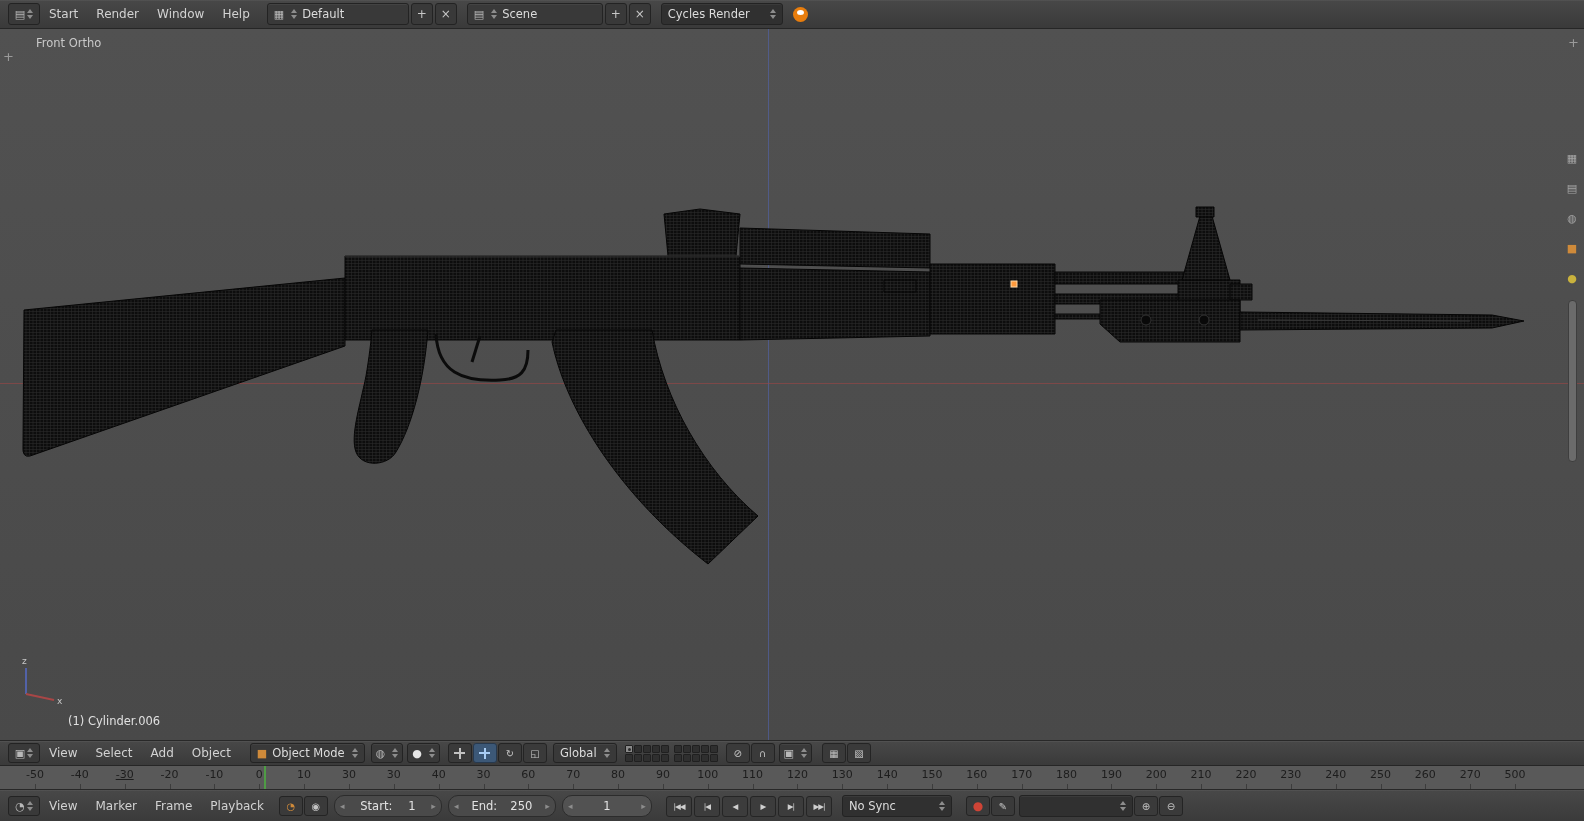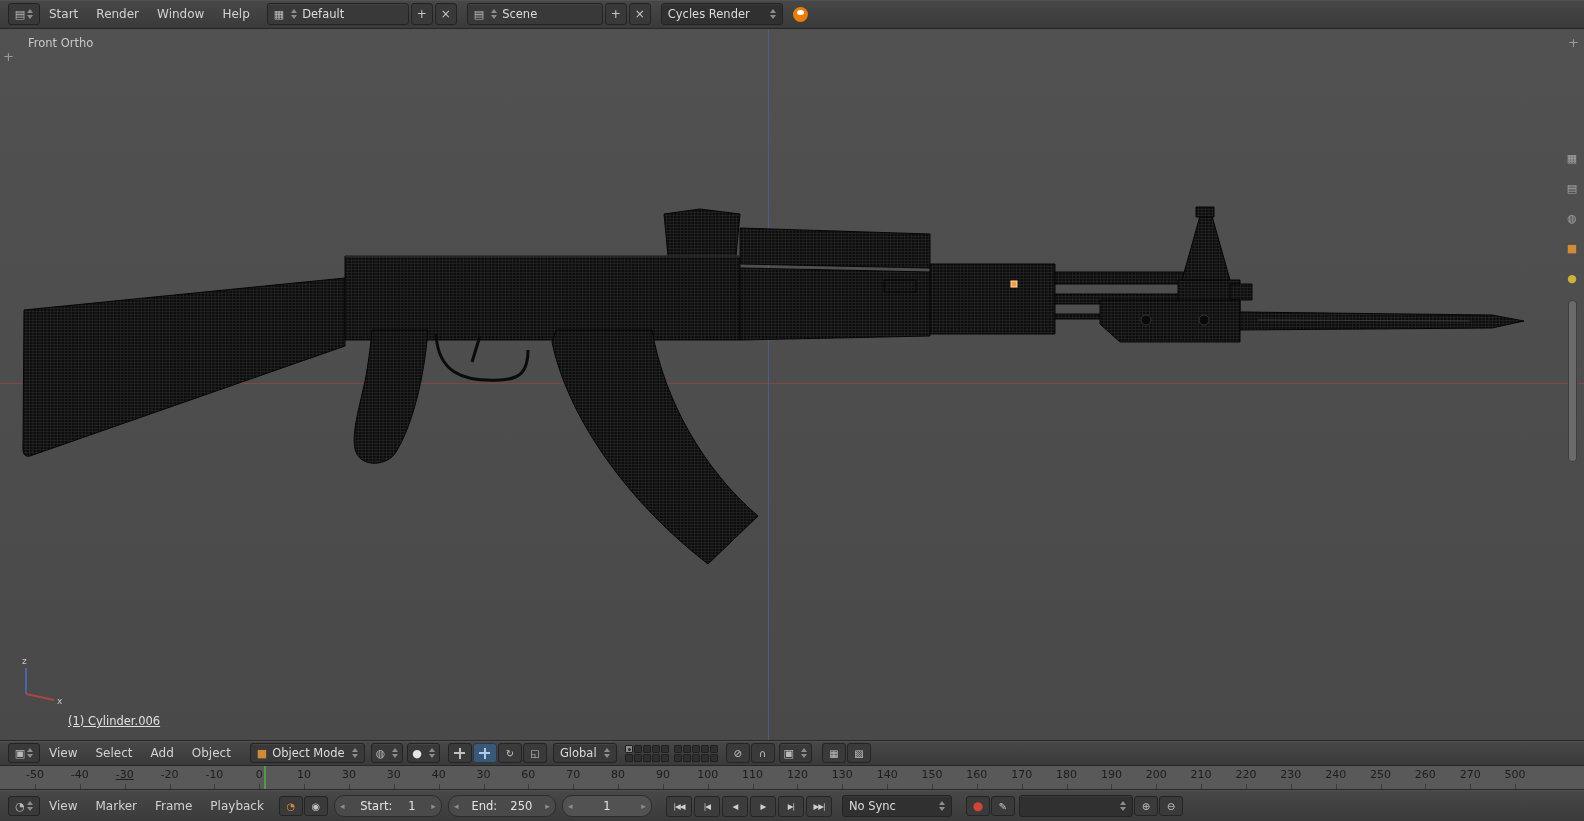--- a/index.html
+++ b/index.html
@@ -39,22 +39,22 @@
   .logo{width:15px;height:15px;border-radius:50%;background:#e87d0d;position:relative;margin:0 6px 0 10px;flex:none;}
   .logo::after{content:"";position:absolute;left:4px;top:3px;width:7px;height:5px;border-radius:50%;background:#fff;}
   .stats{font-size:11.5px;color:#bdbdbd;white-space:nowrap;overflow:hidden;}
 
   
   #viewport{position:absolute;left:0;top:28px;width:1584px;height:712px;
       background:linear-gradient(#515151,#494949);overflow:hidden;}
   #axis-z{position:absolute;left:768px;top:0;bottom:0;width:1px;background:rgba(82,98,168,.65);}
   #axis-x{position:absolute;left:0;right:0;top:355px;height:1px;background:rgba(158,70,70,.6);}
   .vp-label{position:absolute;font-size:11.5px;color:#c9c9c9;}
-  #view-label{left:28px;top:8px;text-align:center;}
-  #object-label{left:68px;bottom:12px;color:#e0e0e0;text-decoration:underline;}
+  #view-label{left:36px;top:8px;text-align:center;}
+  #object-label{left:68px;bottom:12px;color:#e0e0e0;}
   .expand-icon{position:absolute;font-size:13px;color:#9a9a9a;line-height:1;}
   #model-svg{position:absolute;inset:0;}
   
   #right-strip{position:absolute;right:0;top:0;bottom:0;width:22px;}
   .prop-tab{position:absolute;right:4px;width:16px;height:16px;display:flex;align-items:center;
       justify-content:center;font-size:11px;color:#a6a6a6;}
   #right-scrollbar{position:absolute;right:7px;top:272px;width:7px;height:160px;background:#6b6b6b;
       border-radius:4px;border:1px solid #3e3e3e;}
   #gizmo{position:absolute;left:6px;bottom:30px;}
 

